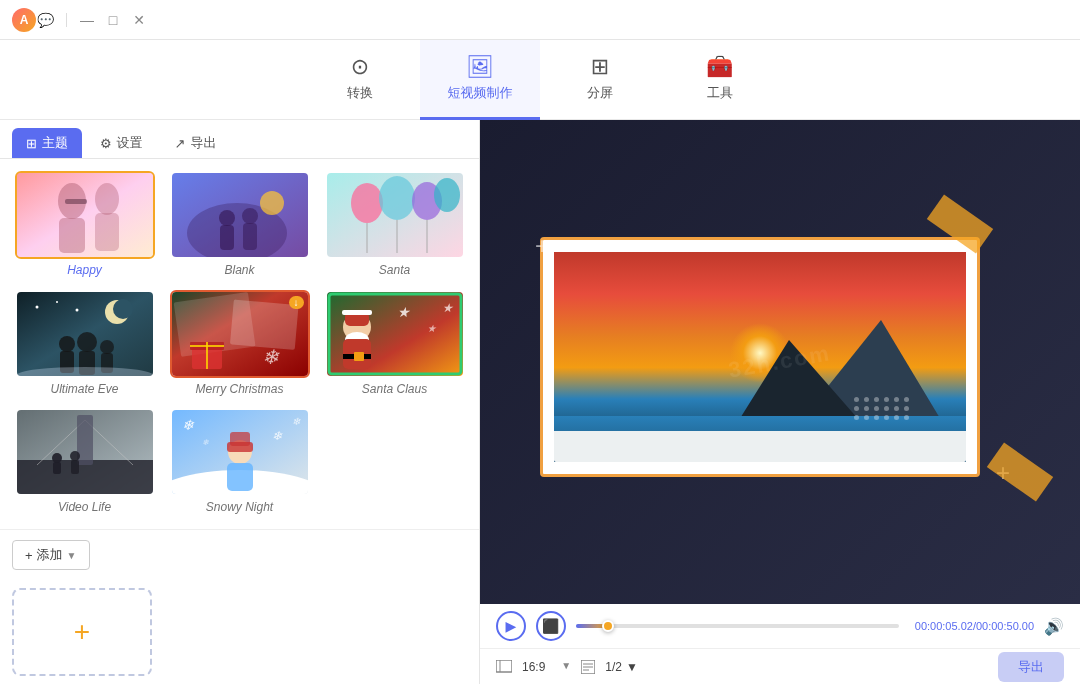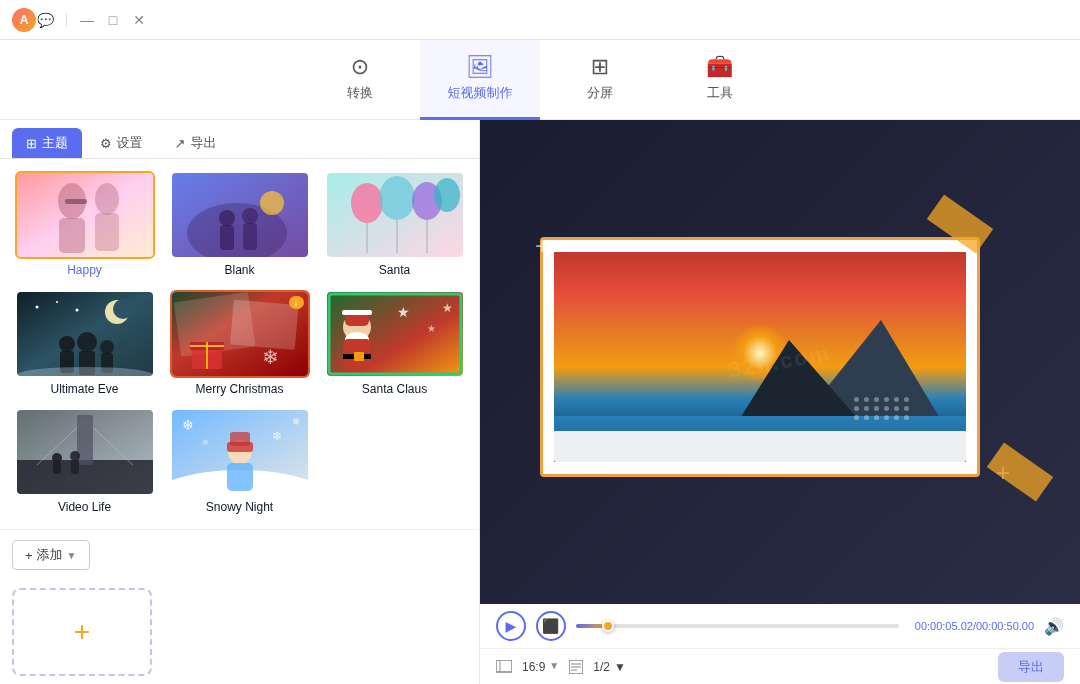--- a/index.html
+++ b/index.html
@@ -122,20 +122,21 @@
     }
 
     
     .theme-grid {
       display: grid;
       grid-template-columns: repeat(3, 1fr);
       gap: 10px;
       padding: 12px;
       overflow-y: auto;
       flex: 1;
+      font-style: italic;
     }
     .theme-item {
       display: flex;
       flex-direction: column;
       align-items: center;
       cursor: pointer;
       gap: 4px;
     }
     .theme-thumb {
       width: 140px;
@@ -143,21 +144,21 @@
       border-radius: 6px;
       overflow: hidden;
       position: relative;
       border: 2px solid transparent;
     }
     .theme-item.active .theme-thumb {
       border-color: #f5a623;
     }
     .theme-label {
       font-size: 12px;
-      color: #0f172a;
+      color: #737373;
     }
     .theme-item.active .theme-label {
       color: #5a6cf0;
     }
     .active-check {
       position: absolute;
       bottom: 4px;
       left: 4px;
       width: 18px;
       height: 18px;
@@ -447,21 +448,21 @@
       background: #fff;
       border-top: 1px solid #eee;
       display: flex;
       align-items: center;
       padding: 0 16px;
       gap: 10px;
     }
     .ratio-select {
       display: flex;
       align-items: flex-start;
-      gap: 4px;
+      gap: 16px;
       font-size: 12px;
       color: #444;
       cursor: pointer;
     }
     .ratio-select .arrow { font-size: 10px; color: #888; }
     .page-select {
       display: flex;
       align-items: center;
       gap: 4px;
       font-size: 12px;

